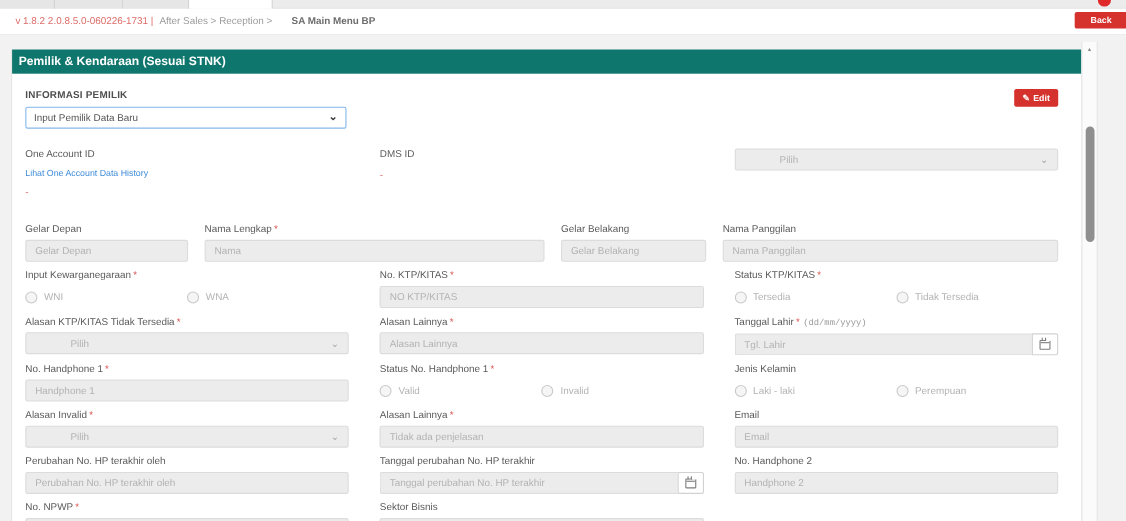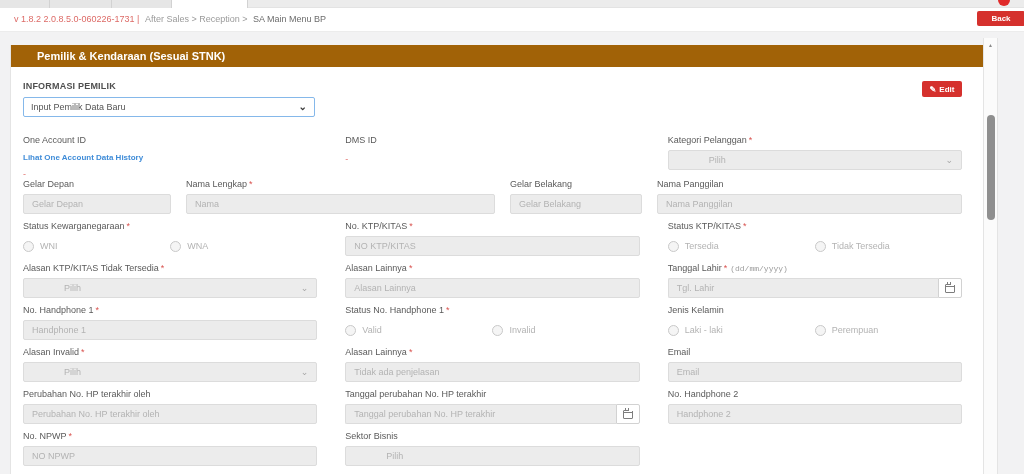--- a/index.html
+++ b/index.html
@@ -10,46 +10,46 @@
   .tabseg { height:8px; background:#e6e6e6; border-right:1px solid #d2d2d2; }
   .tabseg.t1 { width:50px; } .tabseg.t2 { width:62px; } .tabseg.t3 { width:60px; }
   .tabseg.active { width:76px; background:#ffffff; }
   .notifdot { position:absolute; left:998px; top:-6px; width:12px; height:12px; border-radius:50%; background:#e02a2a; }
 
   
   .crumbbar { position:relative; height:24px; background:#ffffff; border-bottom:1px solid #ececec; }
   .crumbs { position:absolute; left:14px; top:0; line-height:23px; font-size:9px; white-space:nowrap; }
   .crumb-version { color:#dd6b67; }
   .crumb-path { color:#9b9b9b; margin-left:3px; }
-  .crumb-current { color:#6d6d6d; font-weight:normal; margin-left:3px; }
+  .crumb-current { color:#6d6d6d; font-weight:bold; margin-left:15px; }
   .backbtn { position:absolute; left:977px; top:3px; width:48px; height:15px; background:#d5312d; color:#fff;
              font-size:8px; font-weight:bold; border:none; border-radius:2px; cursor:pointer; }
 
   .main { position:relative; height:441px; background:#f2f2f3; }
 
   .card { position:absolute; left:10px; top:13px; width:976px; height:470px; background:#fff;
           border:1px solid #e4e4e4; border-top:none; }
-  .card-header { height:22px; background:#a16207; color:#fff; font-size:11px; font-weight:bold;
-                 line-height:22px; padding-left:26px; }
+  .card-header { height:22px; background:#0f766e; color:#fff; font-size:11px; font-weight:bold;
+                 line-height:22px; padding-left:6px; }
   .card-body { position:relative; padding:14px 23px 0 12px; }
 
   .sec-title { font-size:9px; font-weight:bold; color:#4f4f4f; letter-spacing:.2px; }
   .mode-select { margin-top:6px; width:292px; height:20px; border:1px solid #85b8ea; border-radius:2px;
                  background:#fff; display:flex; align-items:center; justify-content:space-between;
                  padding:0 7px; font-size:9px; color:#555; cursor:pointer; }
   .mode-select .chev { color:#3a3a3a; font-weight:bold; font-size:10px; line-height:8px; }
   .editbtn { position:absolute; right:23px; top:14px; width:40px; height:16px; background:#d5312d; color:#fff;
              border:none; border-radius:2px; font-size:8px; font-weight:bold; cursor:pointer;
              display:flex; align-items:center; justify-content:center; gap:3px; }
   .editbtn .pen { font-size:8px; }
 
   .row3 { display:grid; grid-template-columns:1fr 1fr 1fr; column-gap:28px; }
   .row4 { display:grid; grid-template-columns:148px 309px 132px 1fr; column-gap:15px; }
   .rowA { margin-top:18px; }
-  .rowB { }
+  .rowB { margin-top:24px; }
   .frow { margin-bottom:7px; }
 
   .lbl { font-size:9px; color:#5a5a5a; margin-bottom:5px; white-space:nowrap; }
   .req { color:#d9534f; margin-left:2px; }
   .hint { color:#9a9a9a; font-size:8px; margin-left:3px;font-family:Liberation Mono, monospace; }
 
   .inp { height:20px; width:100%; font-family:"Liberation Sans", sans-serif; font-size:9px; border-radius:2px;
          padding:0 8px; }
   input.inp { display:block; }
   .dis { background:#ececec; border:1px solid #dcdcdc; color:#b3b3b3; }
@@ -65,21 +65,21 @@
   .calicon::before { content:""; position:absolute; left:0; right:0; top:1px; height:1px; background:#7d7d7d; }
   .calicon::after { content:""; position:absolute; top:-3px; left:1px; width:2px; height:3px;
                     border-left:1px solid #7d7d7d; border-right:1px solid #7d7d7d; background:transparent;
                     box-shadow:4px 0 0 -0px #fff; }
 
   .radios { display:grid; grid-template-columns:1fr 1fr; height:20px; align-items:center; }
   .radio-opt { display:flex; align-items:center; gap:6px; cursor:pointer; }
   .radio-circle { width:11px; height:11px; border-radius:50%; border:1px solid #c9c9c9; background:#f5f5f5; display:inline-block; }
   .radio-text { font-size:9px; color:#b3b3b3; }
 
-  .linktext { display:block; margin-top:8px; font-size:8px; color:#3f8cd8; text-decoration:none; cursor:pointer;font-weight:bold; }
+  .linktext { display:block; margin-top:8px; font-size:8px; color:#3f8cd8; text-decoration:none; cursor:pointer; }
   .dashval { display:block; margin-top:7px; font-size:9px; color:#e2726e; }
   .dashval.dms { margin-top:9px; }
 
   
   .scrollbar { position:absolute; left:983px; top:6px; width:15px; height:436px; background:#fbfbfb;
                border-left:1px solid #e4e4e4; border-right:1px solid #e4e4e4; }
   .scroll-up { width:100%; height:14px; display:flex; align-items:center; justify-content:center;
                font-size:5px; color:#8a8a8a; cursor:pointer; }
   .scroll-thumb { position:absolute; left:3px; top:77px; width:8px; height:105px; background:#8f8f8f;
                   border-radius:4px; cursor:pointer; }
@@ -124,21 +124,20 @@
         <div>
           <div class="lbl"><span>One Account ID</span></div>
           <a class="linktext">Lihat One Account Data History</a>
           <span class="dashval">-</span>
         </div>
         <div>
           <div class="lbl"><span>DMS ID</span></div>
           <span class="dashval dms">-</span>
         </div>
         <div>
-          <div class="lbl"><span>Kategori Pelanggan</span><span class="req">*</span></div>
           <div class="inp dis sel">
             <span>Pilih</span>
             <span class="chev">⌄</span>
           </div>
         </div>
       </div>
 
       <div class="row4 rowB frow">
         <div>
           <div class="lbl"><span>Gelar Depan</span></div>
@@ -153,21 +152,21 @@
           <input class="inp dis" placeholder="Gelar Belakang" style="">
         </div>
         <div>
           <div class="lbl"><span>Nama Panggilan</span></div>
           <input class="inp dis" placeholder="Nama Panggilan" style="">
         </div>
       </div>
 
       <div class="row3 frow">
         <div>
-          <div class="lbl"><span></span><span>Status Kewarganegaraan</span><span class="req">*</span></div>
+          <div class="lbl"><span></span><span>Input Kewarganegaraan</span><span class="req">*</span></div>
           <div class="radios">
             <span class="radio-opt">
                 <span class="radio-circle"></span>
                 <span class="radio-text">WNI</span>
               </span>
             <span class="radio-opt">
                 <span class="radio-circle"></span>
                 <span class="radio-text">WNA</span>
               </span>
           </div>

